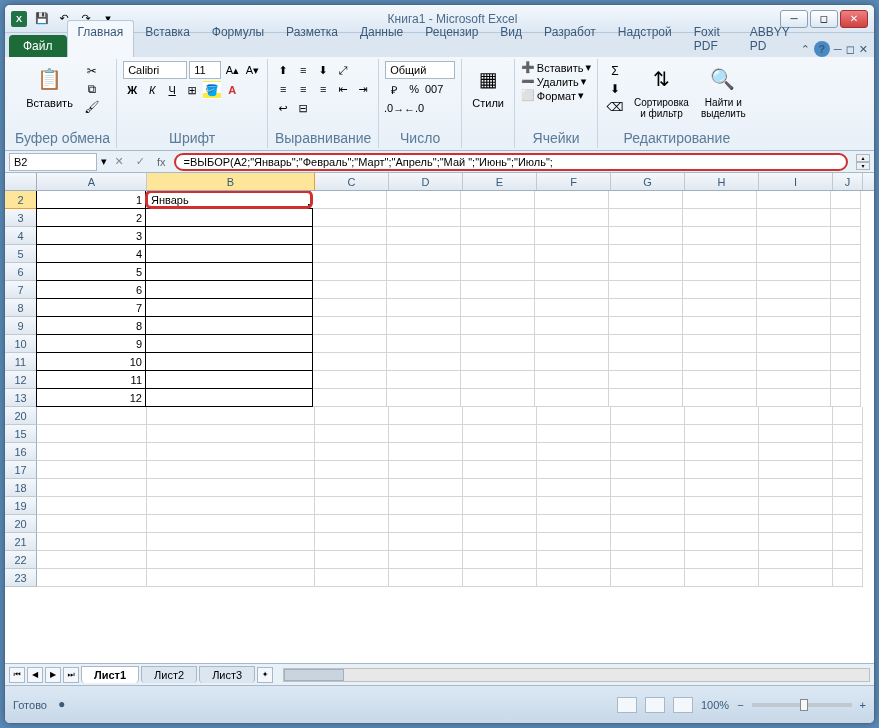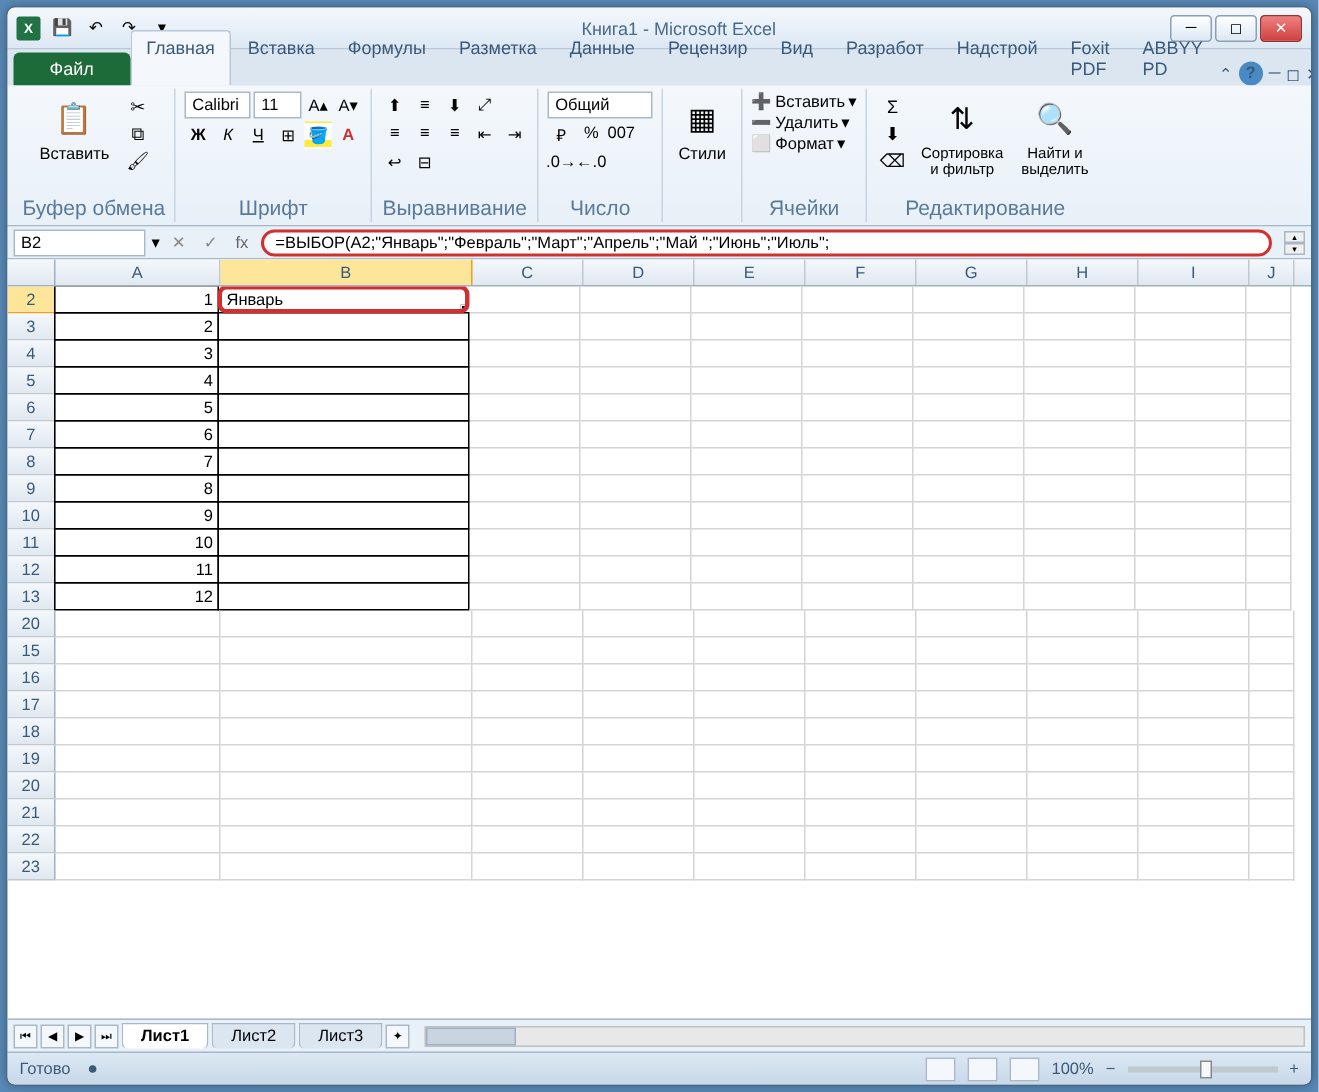--- a/index.html
+++ b/index.html
@@ -7,38 +7,38 @@
 .window{width:871px;height:720px;background:#dce6f1;border:1px solid #4a6a8a;border-radius:6px;box-shadow:0 0 8px rgba(0,0,0,.3);display:flex;flex-direction:column;overflow:hidden}
 .titlebar{height:28px;background:linear-gradient(#f4f8fc,#dce8f4);display:flex;align-items:center;padding:0 6px;border-bottom:1px solid #b8c8d8}
 .titlebar .icon{width:16px;height:16px;background:#217346;border-radius:2px;margin-right:6px;display:flex;align-items:center;justify-content:center;color:#fff;font-size:9px;font-weight:bold}
 .qat{display:flex;gap:4px;margin-right:8px}
 .qat-btn{width:18px;height:18px;display:flex;align-items:center;justify-content:center;border-radius:2px;cursor:pointer}
 .title-text{flex:1;text-align:center;color:#4a6a8a;font-size:12px}
 .win-btns{display:flex;gap:2px}
 .win-btn{width:28px;height:18px;border:1px solid #8ca0b4;border-radius:3px;background:linear-gradient(#fff,#dce8f4);display:flex;align-items:center;justify-content:center;cursor:pointer;font-size:10px}
 .win-btn.close{background:linear-gradient(#f08080,#d04040);color:#fff;border-color:#a03030}
 .ribbon-tabs{height:24px;display:flex;align-items:flex-end;padding-left:4px;background:#dce6f1}
-.file-tab{background:#1e6b3a;color:#fff;padding:4px 24px;border-radius:4px 4px 0 0;font-size:12px;cursor:pointer}
+.file-tab{background:#1e6b3a;color:#fff;padding:4px 14px;border-radius:4px 4px 0 0;font-size:12px;cursor:pointer}
 .tab{padding:4px 10px;color:#3a5a7a;font-size:12px;cursor:pointer;border:1px solid transparent;border-bottom:none}
 .tab.active{background:#f4f8fc;border-color:#b8c8d8;border-radius:3px 3px 0 0}
 .tab-right{margin-left:auto;display:flex;gap:4px;padding-right:6px;align-items:center}
 .tab-right span{color:#3a5a7a;cursor:pointer;font-size:11px}
 .help-icon{width:16px;height:16px;background:#4a8ac4;border-radius:50%;color:#fff;display:flex;align-items:center;justify-content:center;font-size:10px;font-weight:bold}
 .ribbon{height:94px;background:linear-gradient(#f4f8fc,#e8f0f8);border-bottom:1px solid #a8b8c8;display:flex;padding:2px 4px}
 .group{border-right:1px solid #c8d4e0;padding:2px 6px;display:flex;flex-direction:column;justify-content:space-between;align-items:center}
 .group-body{display:flex;gap:4px;align-items:flex-start;flex:1}
 .group-label{font-size:14px;color:#5a7a9a;padding-top:2px}
 .big-btn{display:flex;flex-direction:column;align-items:center;gap:2px;padding:2px 4px;cursor:pointer;border-radius:3px}
 .icon-box{width:32px;height:32px;display:flex;align-items:center;justify-content:center;font-size:20px}
 .mini-icons{display:flex;flex-direction:column;gap:2px;padding:2px}
 .mini-icon{width:18px;height:16px;display:flex;align-items:center;justify-content:center;cursor:pointer;font-size:12px}
 .font-ctrl{display:flex;flex-direction:column;gap:2px}
 .font-row{display:flex;gap:2px;align-items:center}
 .combo{border:1px solid #a8b8c8;background:#fff;padding:1px 4px;font-size:11px;height:18px;display:flex;align-items:center;cursor:pointer}
-.combo.font{width:44px}
+.combo.font{width:64px}
 .combo.size{width:32px}
 .btn-sq{width:18px;height:18px;border:1px solid transparent;display:flex;align-items:center;justify-content:center;cursor:pointer;font-size:11px}
 .namebox-row{height:22px;background:#e8f0f8;border-bottom:1px solid #a8b8c8;display:flex;align-items:center;padding:0 4px;gap:4px}
 .namebox{width:88px;height:18px;border:1px solid #a8b8c8;background:#fff;padding:0 4px;display:flex;align-items:center;font-size:11px}
 .fx-label{color:#666;padding:0 4px}
 .formula-bar{flex:1;height:18px;border:2px solid #d03030;border-radius:10px;background:#fff;padding:0 8px;display:flex;align-items:center;font-size:11px;position:relative}
 .fb-btns{display:flex;flex-direction:column;gap:0;margin-left:4px}
 .fb-btn{width:14px;height:8px;border:1px solid #a8b8c8;background:#f0f0f0;font-size:6px;display:flex;align-items:center;justify-content:center;cursor:pointer}
 .grid-area{flex:1;display:flex;flex-direction:column;background:#fff;overflow:hidden}
 .col-headers{display:flex;height:18px;background:linear-gradient(#f4f8fc,#e0e8f0);border-bottom:1px solid #a0b0c0}
@@ -54,21 +54,21 @@
 .cell.ralign{justify-content:flex-end}
 .active-cell{border:3px solid #d03030 !important;border-radius:6px;position:relative;z-index:5}
 .fill-handle{position:absolute;right:-3px;bottom:-3px;width:6px;height:6px;background:#000;border:1px solid #fff}
 .sheet-tabs{height:22px;background:#e8f0f8;border-top:1px solid #a8b8c8;display:flex;align-items:center;padding:0 4px;gap:2px}
 .nav-btn{width:16px;height:16px;border:1px solid #a8b8c8;background:#f4f8fc;display:flex;align-items:center;justify-content:center;cursor:pointer;font-size:8px}
 .sheet-tab{padding:2px 12px;background:#fff;border:1px solid #a8b8c8;border-bottom:none;border-radius:0 0 4px 4px;font-size:11px;cursor:pointer}
 .sheet-tab.active{background:#fff;font-weight:bold}
 .sheet-tab.inactive{background:#dce6f1}
 .h-scroll{flex:1;height:14px;background:#e8e8e8;border:1px solid #c0c0c0;margin-left:8px;position:relative}
 .h-thumb{position:absolute;left:0;width:60px;height:100%;background:#c8d4e0;border:1px solid #a0b0c0}
-.statusbar{height:22px;background:linear-gradient(#dce8f4,#c8d8e8);border-top:1px solid #a8b8c8;display:flex;align-items:center;padding:0 8px;gap:12px;color:#3a5a7a;font-size:11px}
+.statusbar{height:38px;background:linear-gradient(#dce8f4,#c8d8e8);border-top:1px solid #a8b8c8;display:flex;align-items:center;padding:0 8px;gap:12px;color:#3a5a7a;font-size:11px}
 .status-right{margin-left:auto;display:flex;align-items:center;gap:8px}
 .view-btn{width:20px;height:16px;border:1px solid #a8b8c8;background:#f4f8fc;cursor:pointer}
 .zoom-slider{width:100px;height:4px;background:#c0c8d0;position:relative}
 .zoom-thumb{position:absolute;left:48px;top:-4px;width:8px;height:12px;background:#f4f8fc;border:1px solid #888}
 .vcol{display:flex;flex-direction:column;gap:1px}
 .hrow{display:flex;gap:2px;align-items:center}
 </style>
 </head>
 <body>
 

